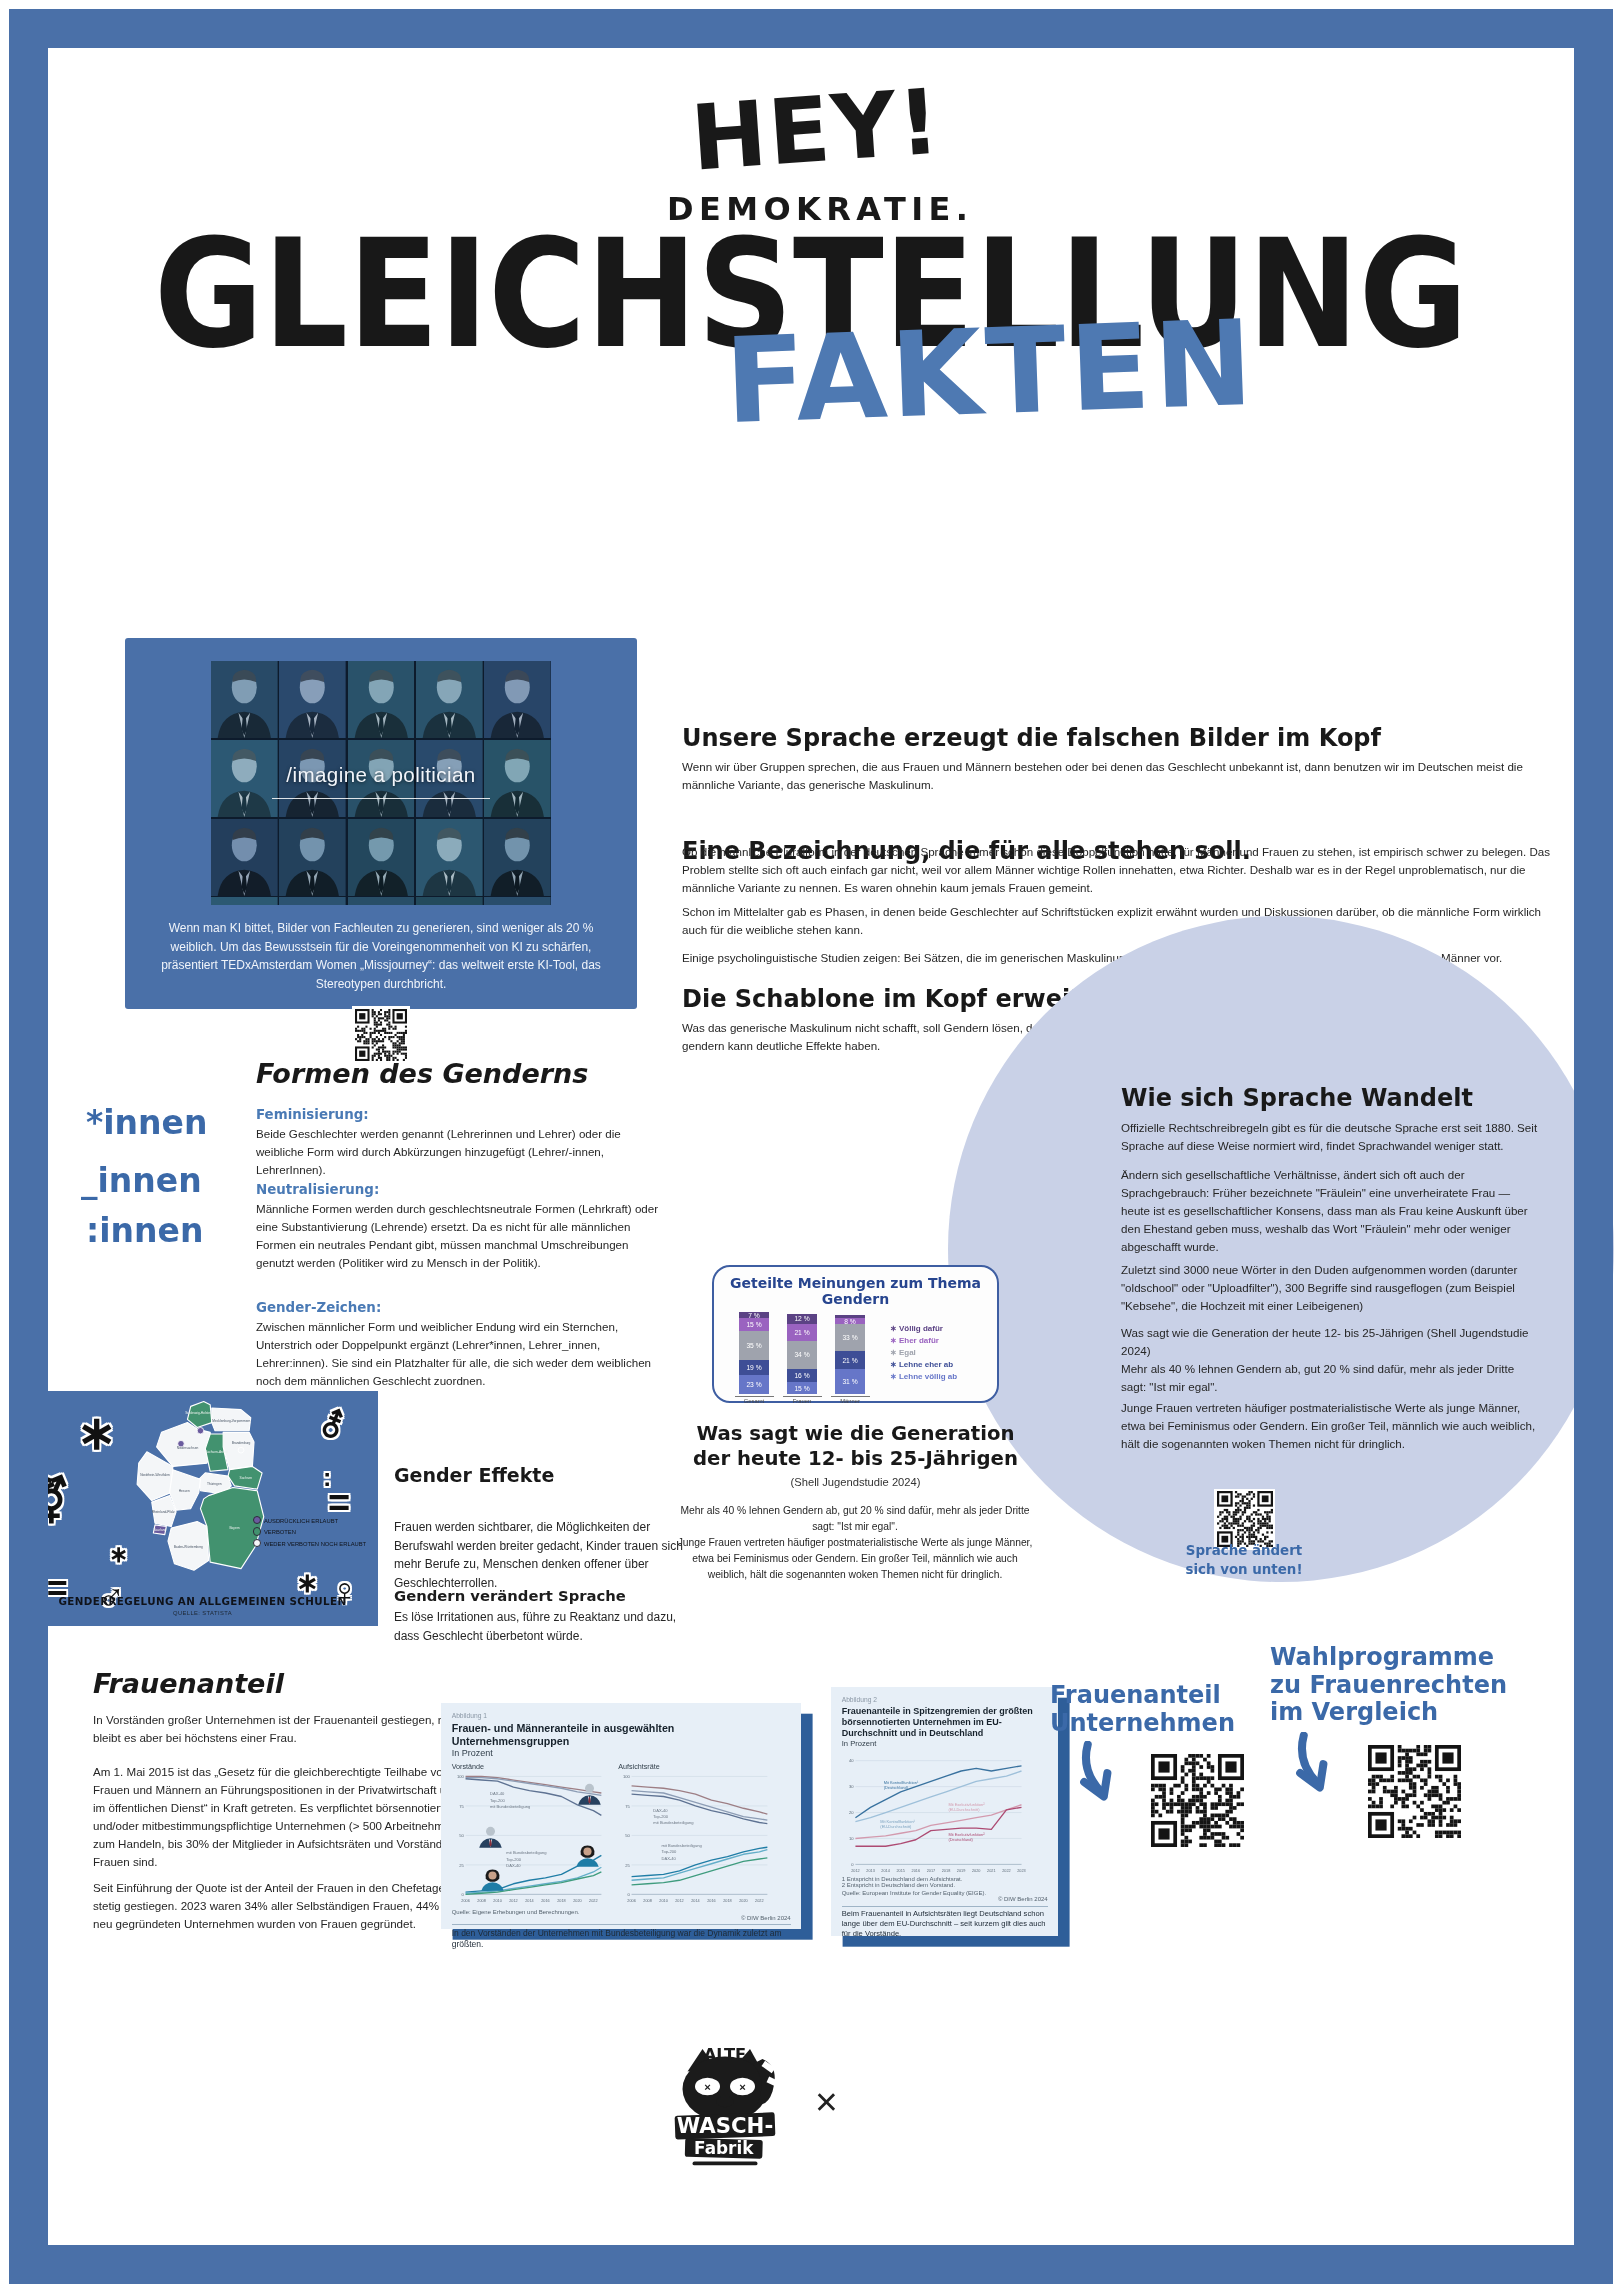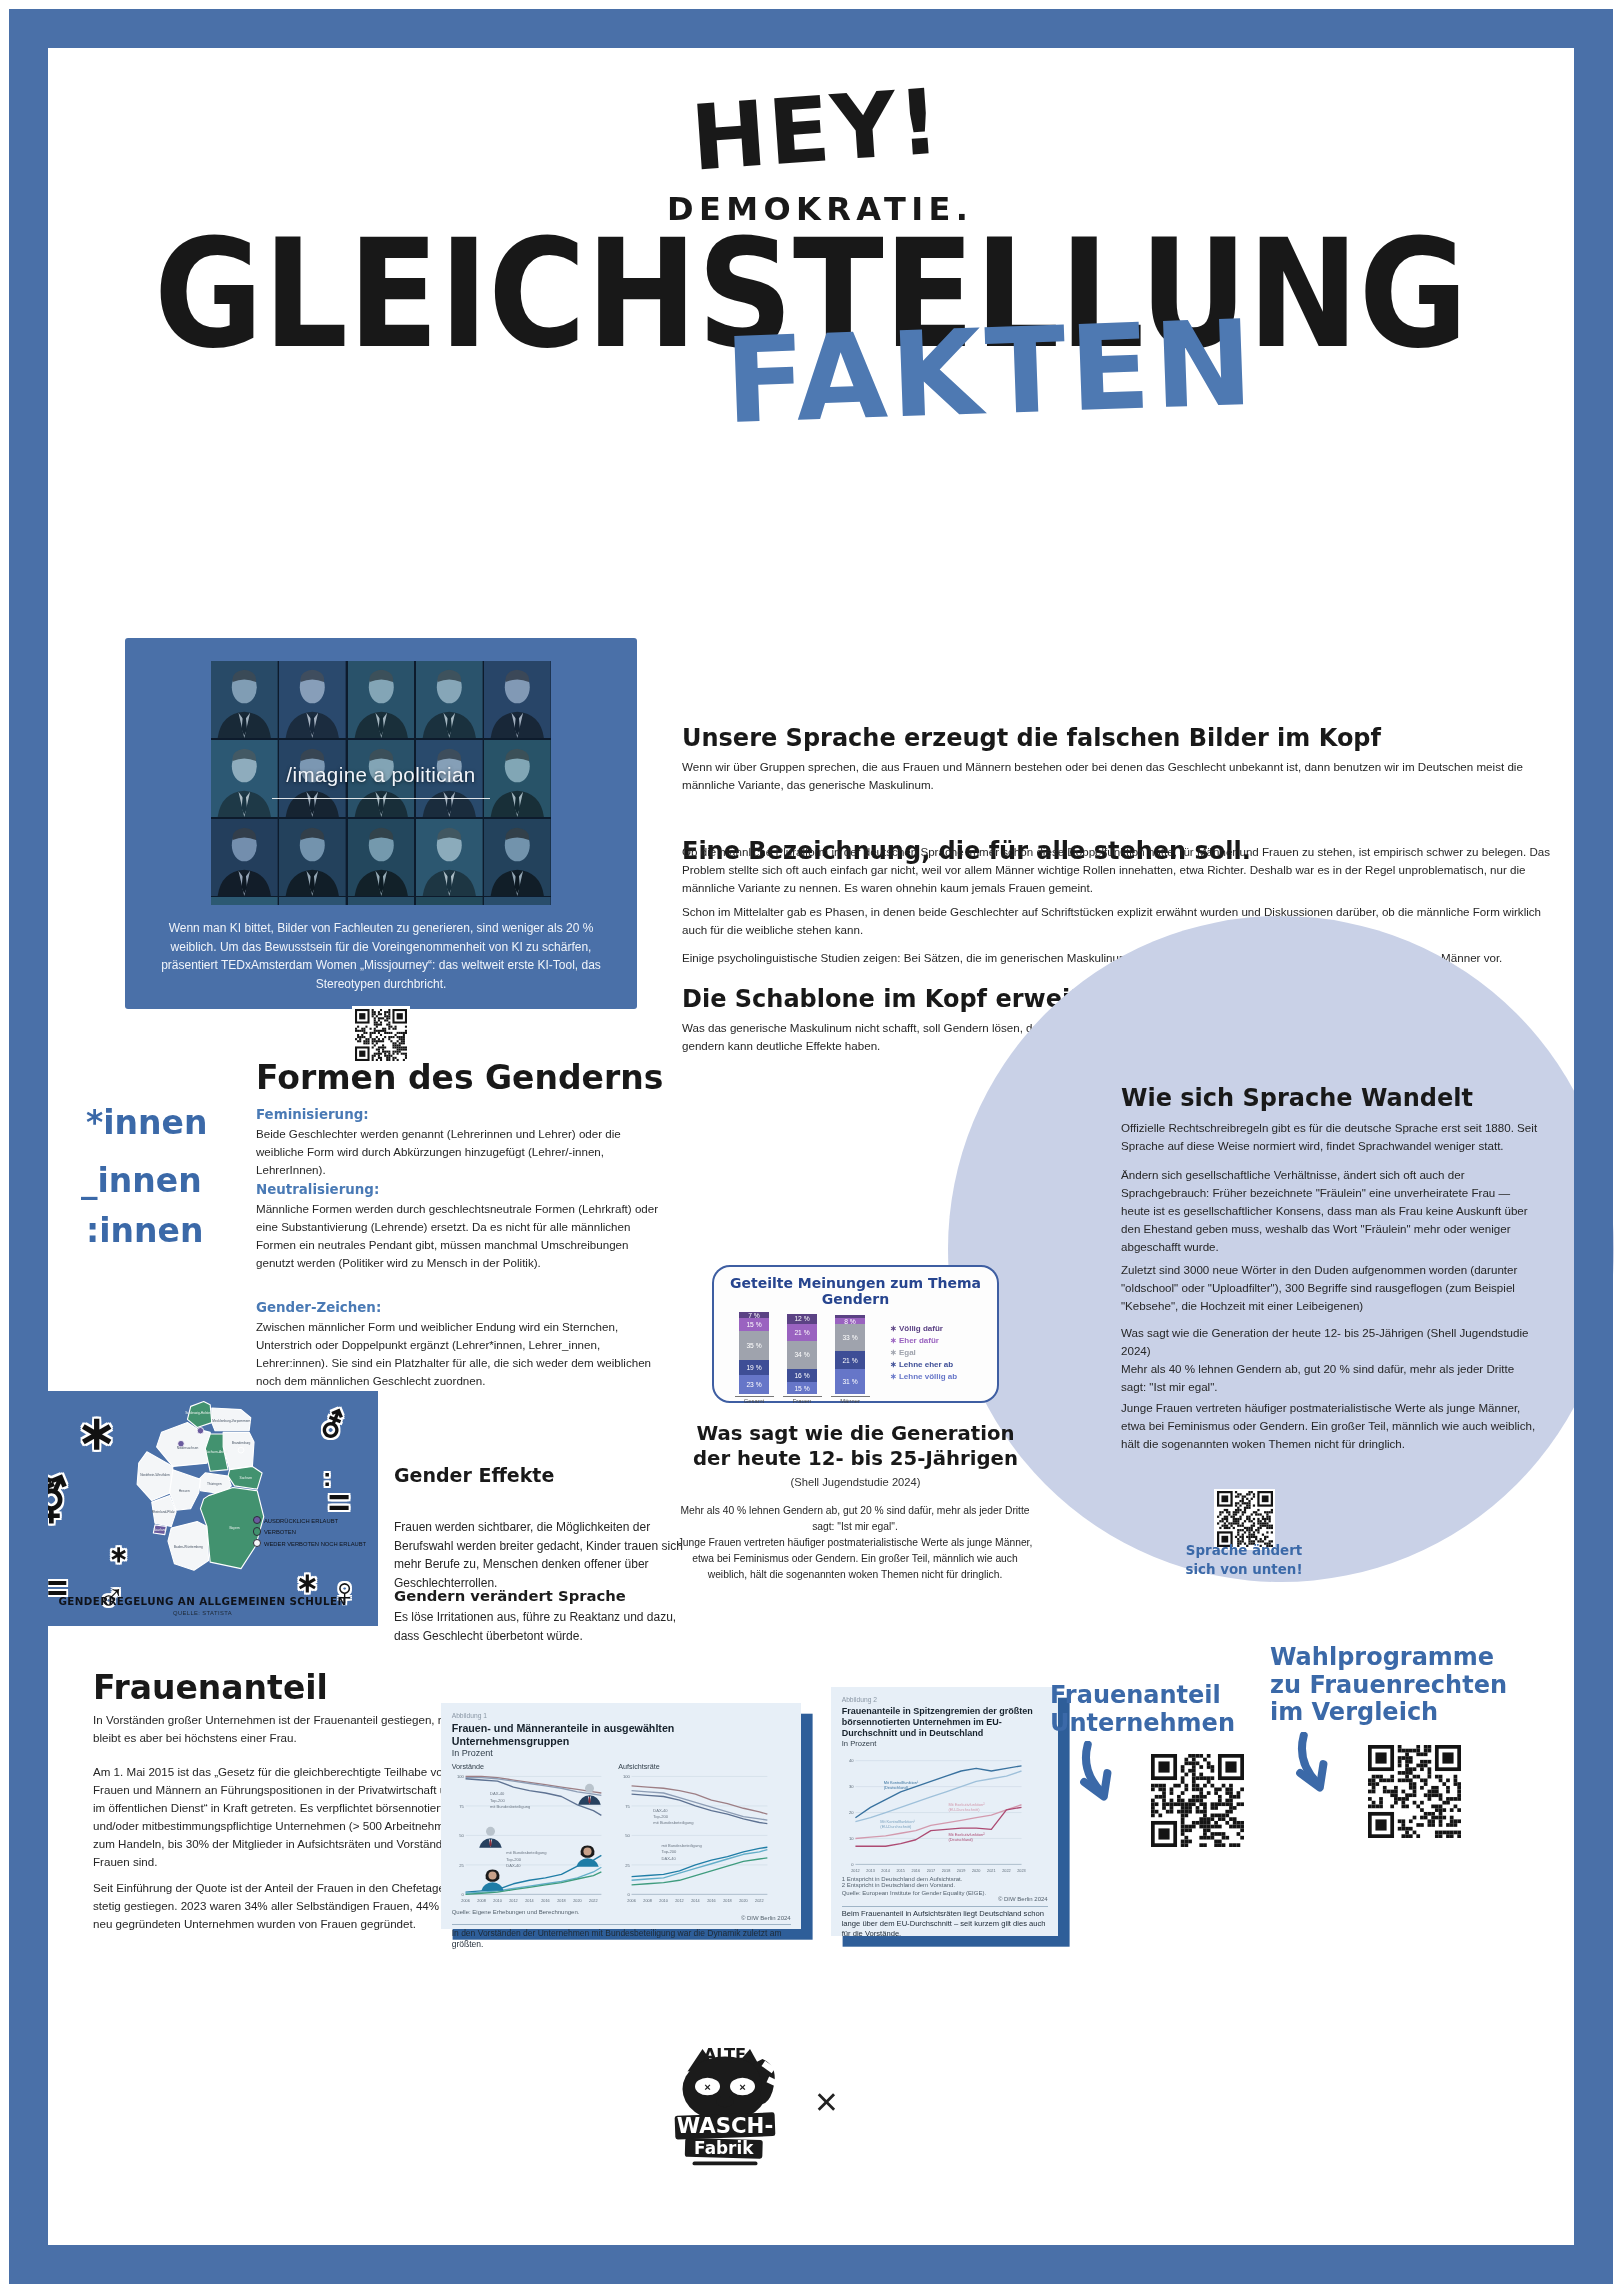--- a/index.html
+++ b/index.html
@@ -22,21 +22,21 @@
   .pol-tile svg{display:block;width:100%;height:100%;}
   .imagine{position:absolute;left:0;right:0;top:42%;color:#f2f5fa;font-size:20.6px;letter-spacing:0.4px;
            text-shadow:0 0.9px 3.6px rgba(0,0,0,.6);}
   .imagine-line{position:absolute;left:18%;right:18%;top:56%;height:1.8px;background:rgba(255,255,255,.85);}
   .ai-caption{font-weight:700;font-size:19px;line-height:1.3;margin:14.3px 27px 0;}
   .ai-body{font-size:12px;line-height:1.55;margin:14.3px 23px 0;color:#f0f4fa;}
   .qrbox{background:#fff;display:inline-block;padding:2.7px;margin-top:12.5px;line-height:0;}
   .qr-svg{display:block;}
   
   .h1{font-family:"DejaVu Sans",sans-serif;font-weight:700;font-size:24px;color:#191919;}
-  .h2{font-family:"DejaVu Sans",sans-serif;font-weight:700;font-size:33px;color:#191919;}
+  .h2{font-family:"DejaVu Sans",sans-serif;font-weight:700;font-size:27px;color:#191919;font-style:italic;}
   .para{font-size:11.6px;line-height:1.55;color:#262626;white-space:pre-line;}
   .bluehand{color:#3b69a8;font-family:"DejaVu Sans",sans-serif;font-weight:700;}
   .suffix{font-size:33px;}
   .sublabel{color:#4a7ab5;font-weight:700;font-size:13.4px;font-family:"DejaVu Sans",sans-serif;}
   
   .bigcircle{width:666px;height:666px;border-radius:50%;background:#c9d1e7;}
   
   .mpanel{border:2.7px solid #3e5ea2;border-radius:18px;background:#fdfdfd;}
   .mpanel-title{color:#27458f;font-weight:700;font-size:14px;text-align:center;margin-top:8px;font-family:"DejaVu Sans",sans-serif;}
   .mbars-row{display:flex;align-items:flex-end;margin:5.4px 0 0 16px;}

